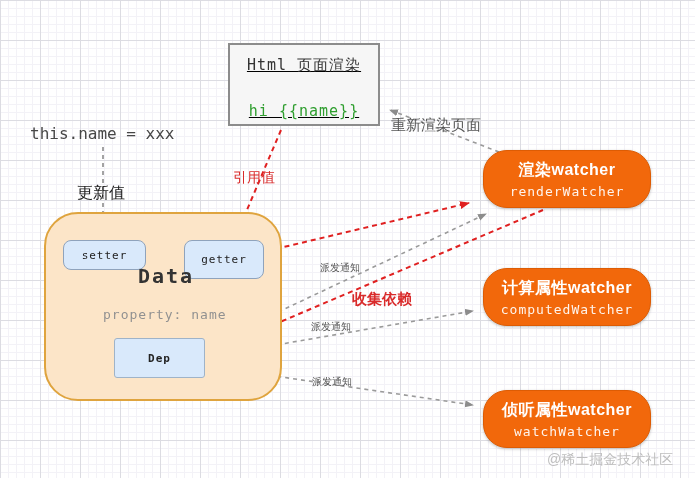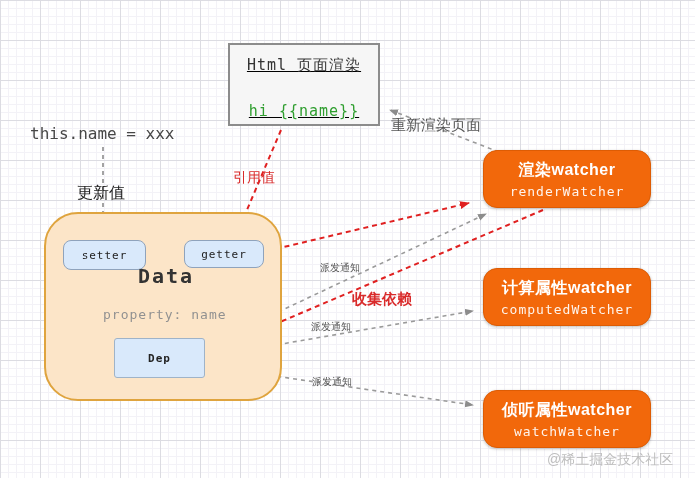--- a/index.html
+++ b/index.html
@@ -70,21 +70,21 @@
   .blue-box {
     background: #d9e9fb;
     border: 1px solid #8fa3bc;
     border-radius: 8px;
     box-sizing: border-box;
     display: flex; align-items: center; justify-content: center;
     font-size: 11px; color: #222;
     letter-spacing: 1px;
   }
   .setter-box { left: 63px;  top: 240px; width: 83px; height: 30px; }
-  .getter-box { left: 184px; top: 240px; width: 80px; height: 28px; }
+  .getter-box { left: 184px; top: 240px; width: 80px; height: 39px; }
   .dep-box {
     left: 114px; top: 338px; width: 91px; height: 40px;
     border-radius: 3px;
     border: 1.5px solid #9fb3c8;
     font-weight: bold;
   }
   .data-title {
     left: 138px; top: 264px;
     font-size: 20px; font-weight: bold; color: #333;
     letter-spacing: 2px;
@@ -93,21 +93,21 @@
     left: 103px; top: 307px;
     font-size: 13px; color: #919191;
     letter-spacing: 1px;
   }
 
   
   .watcher {
     left: 483px; width: 168px; height: 58px;
     background: #f2680b;
     border: 1px solid #dd5c04;
-    border-radius: 14px;
+    border-radius: 24px;
     box-sizing: border-box;
     color: #fff;
     text-align: center;
     box-shadow: 0 1px 3px rgba(0,0,0,0.25);
   }
   .watcher .watcher-title {
     margin-top: 9px;
     font-size: 16px; font-weight: bold;
     letter-spacing: 0.5px;
   }

